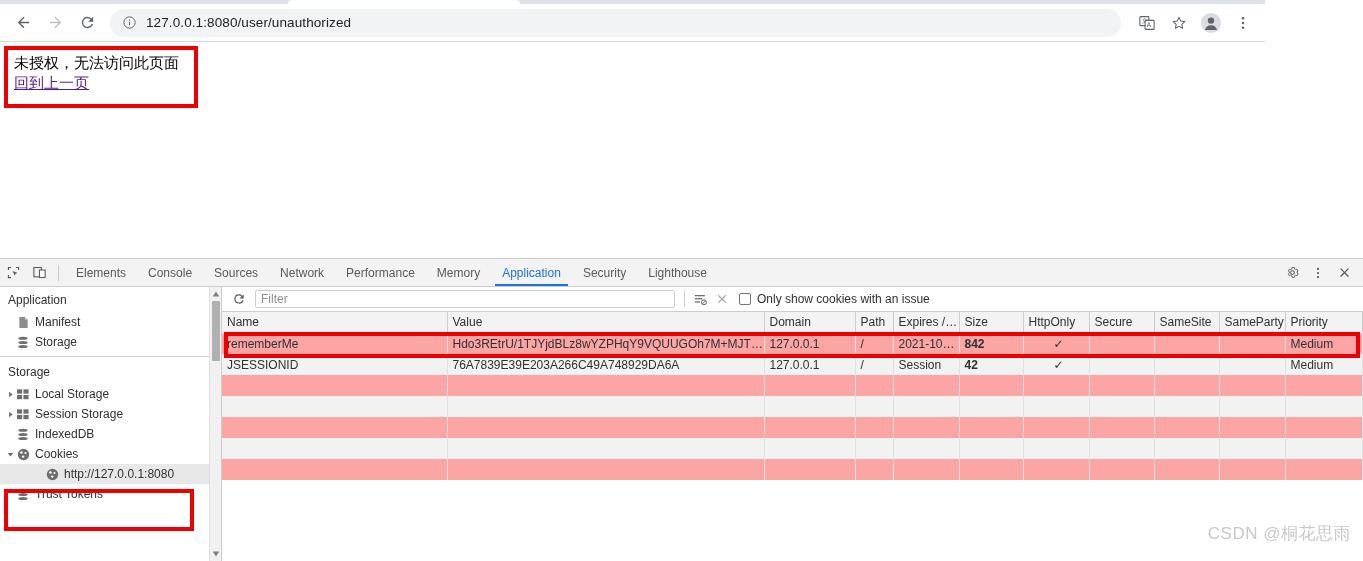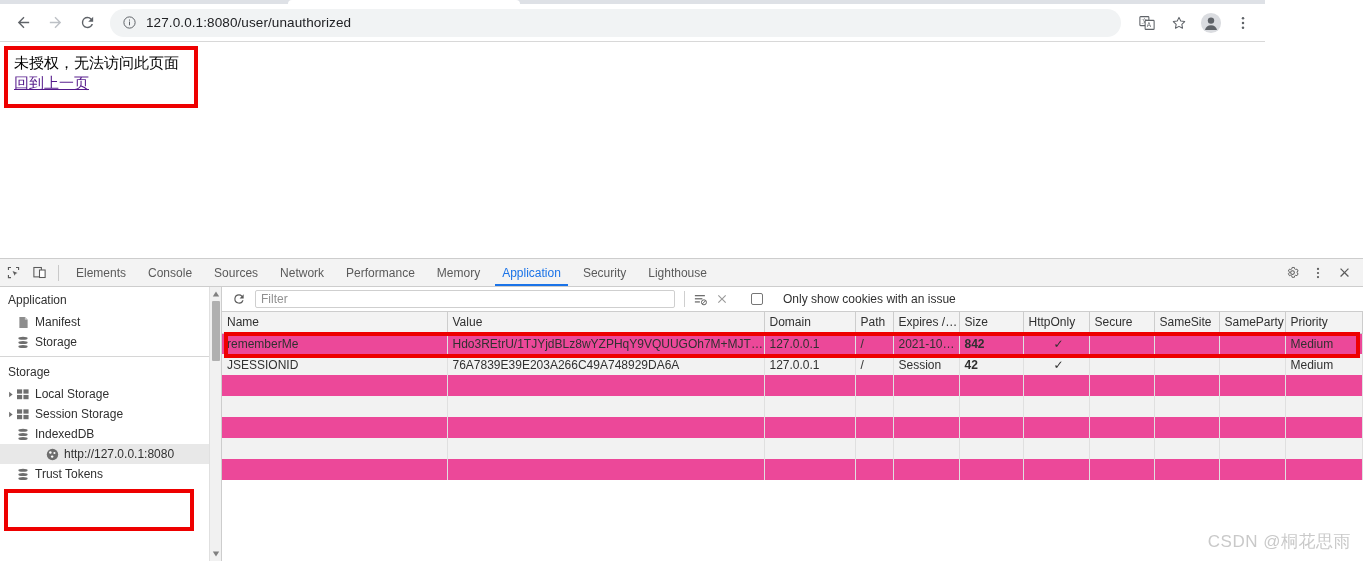--- a/index.html
+++ b/index.html
@@ -281,23 +281,22 @@
     outline: none;
     font-family: "Liberation Sans", sans-serif;
   }
   #filter-input::placeholder { color: #909090; }
   .fb-sep {
     width: 1px; height: 16px; background: #cfcfcf;
     margin: 0 4px; flex: 0 0 auto;
   }
   #issue-check-wrap {
     display: flex; align-items: center;
-    margin-left: 18px;
-    flex: 0 0 auto;
-    gap: 14px;
+    margin-left: 6px;
+    flex: 0 0 auto;
   }
   #issue-checkbox {
     width: 12px; height: 12px;
     border: 1px solid #767676;
     border-radius: 2px;
     background: #fff;
     margin-right: 6px;
     flex: 0 0 auto;
   }
   #issue-label { font-size: 12px; color: #303030; white-space: nowrap; }
@@ -328,38 +327,38 @@
   }
   table.cookie-table td {
     border-right: 1px solid #e0e0e0;
     padding: 3px 0 3px 5px;
     height: 21px;
     color: #303030;
     white-space: nowrap;
     overflow: hidden;
     text-overflow: ellipsis;
   }
-  table.cookie-table tr.row-even td { background: #ec4899; }
+  table.cookie-table tr.row-even td { background: #fca5a5; }
   table.cookie-table tr.row-odd  td { background: #f2f2f2; }
   td.num { text-align: left; padding-right: 6px; padding-left: 0; font-weight: bold; }
   td.check { text-align: center; padding-left: 0; color: #3b6fd4; }
   #row-highlight {
     position: absolute;
     left: 2px;
     top: 20px;
     width: 1136px;
     height: 26px;
     border: 4px solid #ee0000;
     pointer-events: none;
     z-index: 5;
   }
   #watermark {
     position: absolute;
     right: 12px;
-    bottom: 8px;
+    bottom: 16px;
     font-size: 17px;
     color: #c9c9c9;
     white-space: nowrap;
     letter-spacing: 0.5px;
     z-index: 10;
   }
 </style>
 </head>
 <body>
 
@@ -572,20 +571,36 @@
           <svg width="12" height="13" viewBox="0 0 16 18">
             <ellipse cx="8" cy="3" rx="6.4" ry="2.1" fill="#6e6e6e"></ellipse>
             <ellipse cx="8" cy="9" rx="6.4" ry="2.1" fill="#6e6e6e"></ellipse>
             <ellipse cx="8" cy="14.6" rx="6.4" ry="2.1" fill="#6e6e6e"></ellipse>
           </svg>
         </span>
         <span>IndexedDB</span>
       </div>
 
 
+      <div class="sb-item indent1">
+        <span class="twisty">
+          <svg width="7" height="7" viewBox="0 0 10 10">
+              <path d="M1 3h8l-4 5z" fill="#6e6e6e"></path>
+            </svg>
+        </span>
+        <span class="sb-icon">
+          <svg width="13" height="13" viewBox="0 0 16 16">
+            <circle cx="8" cy="8" r="7" fill="#6e6e6e"></circle>
+            <circle cx="5.4" cy="5.6" r="1.5" fill="#ffffff"></circle>
+            <circle cx="10.4" cy="6.2" r="1.3" fill="#ffffff"></circle>
+            <circle cx="7.6" cy="10.6" r="1.5" fill="#ffffff"></circle>
+          </svg>
+        </span>
+        <span>Cookies</span>
+      </div>
 
       <div class="sb-item indent2 selected">
         <span class="sb-icon">
           <svg width="13" height="13" viewBox="0 0 16 16">
             <circle cx="8" cy="8" r="7" fill="#6e6e6e"></circle>
             <circle cx="5.4" cy="5.6" r="1.5" fill="#ffffff"></circle>
             <circle cx="10.4" cy="6.2" r="1.3" fill="#ffffff"></circle>
             <circle cx="7.6" cy="10.6" r="1.5" fill="#ffffff"></circle>
           </svg>
         </span>

